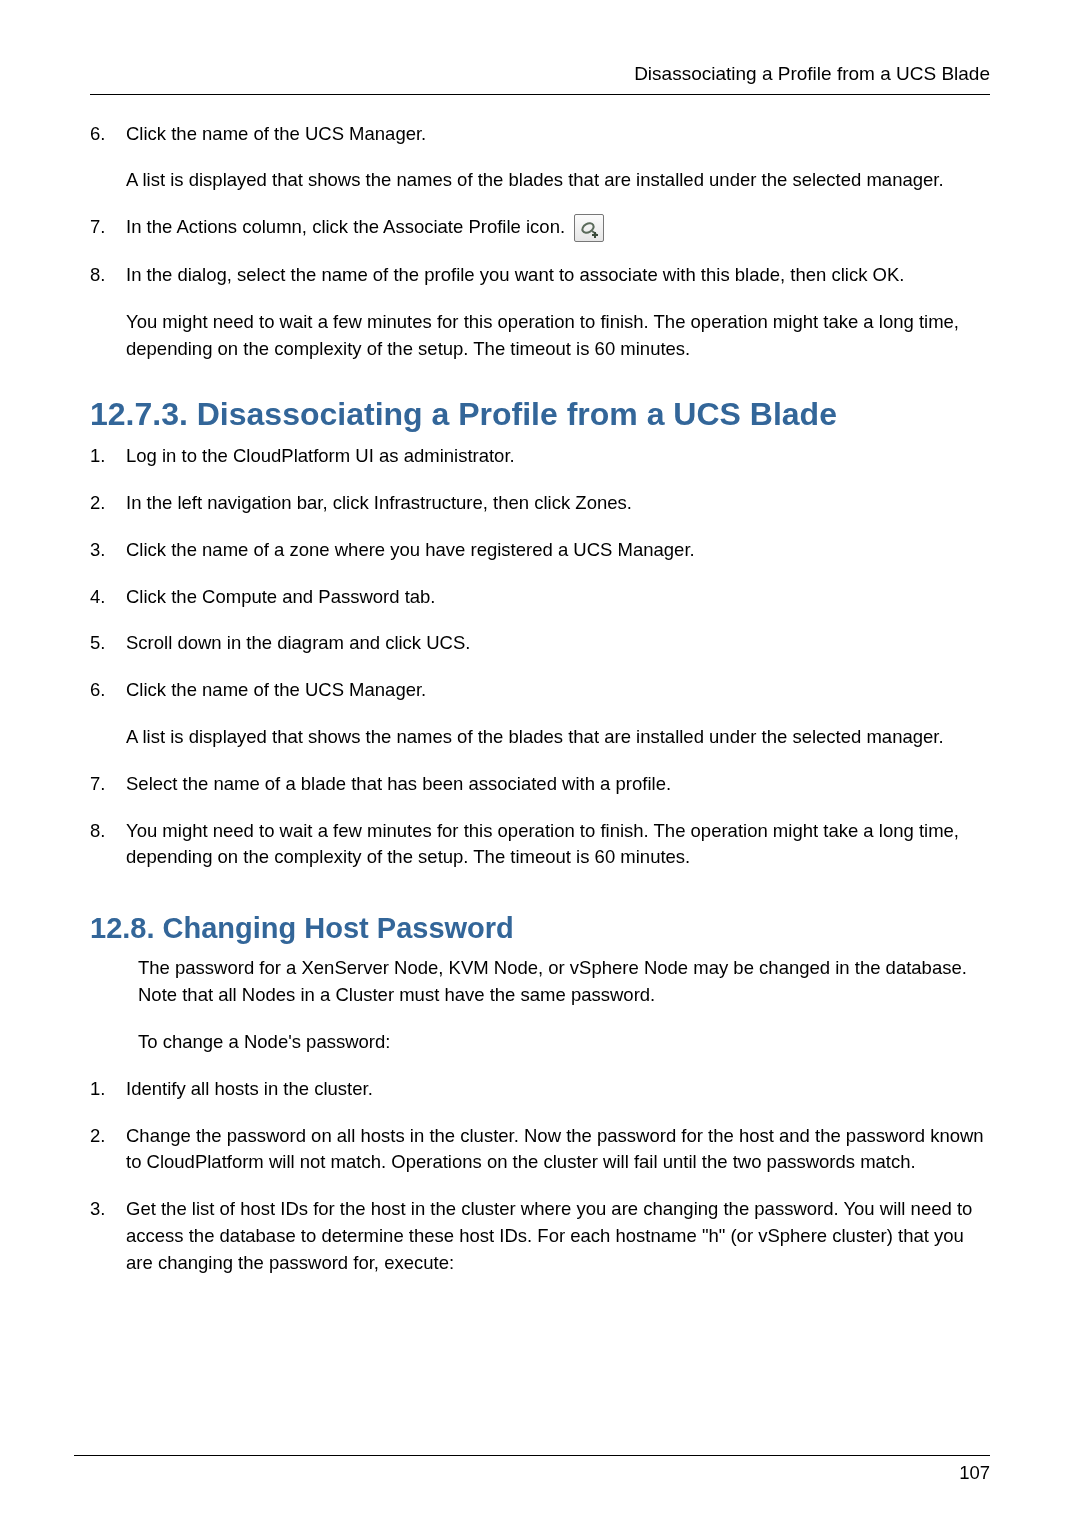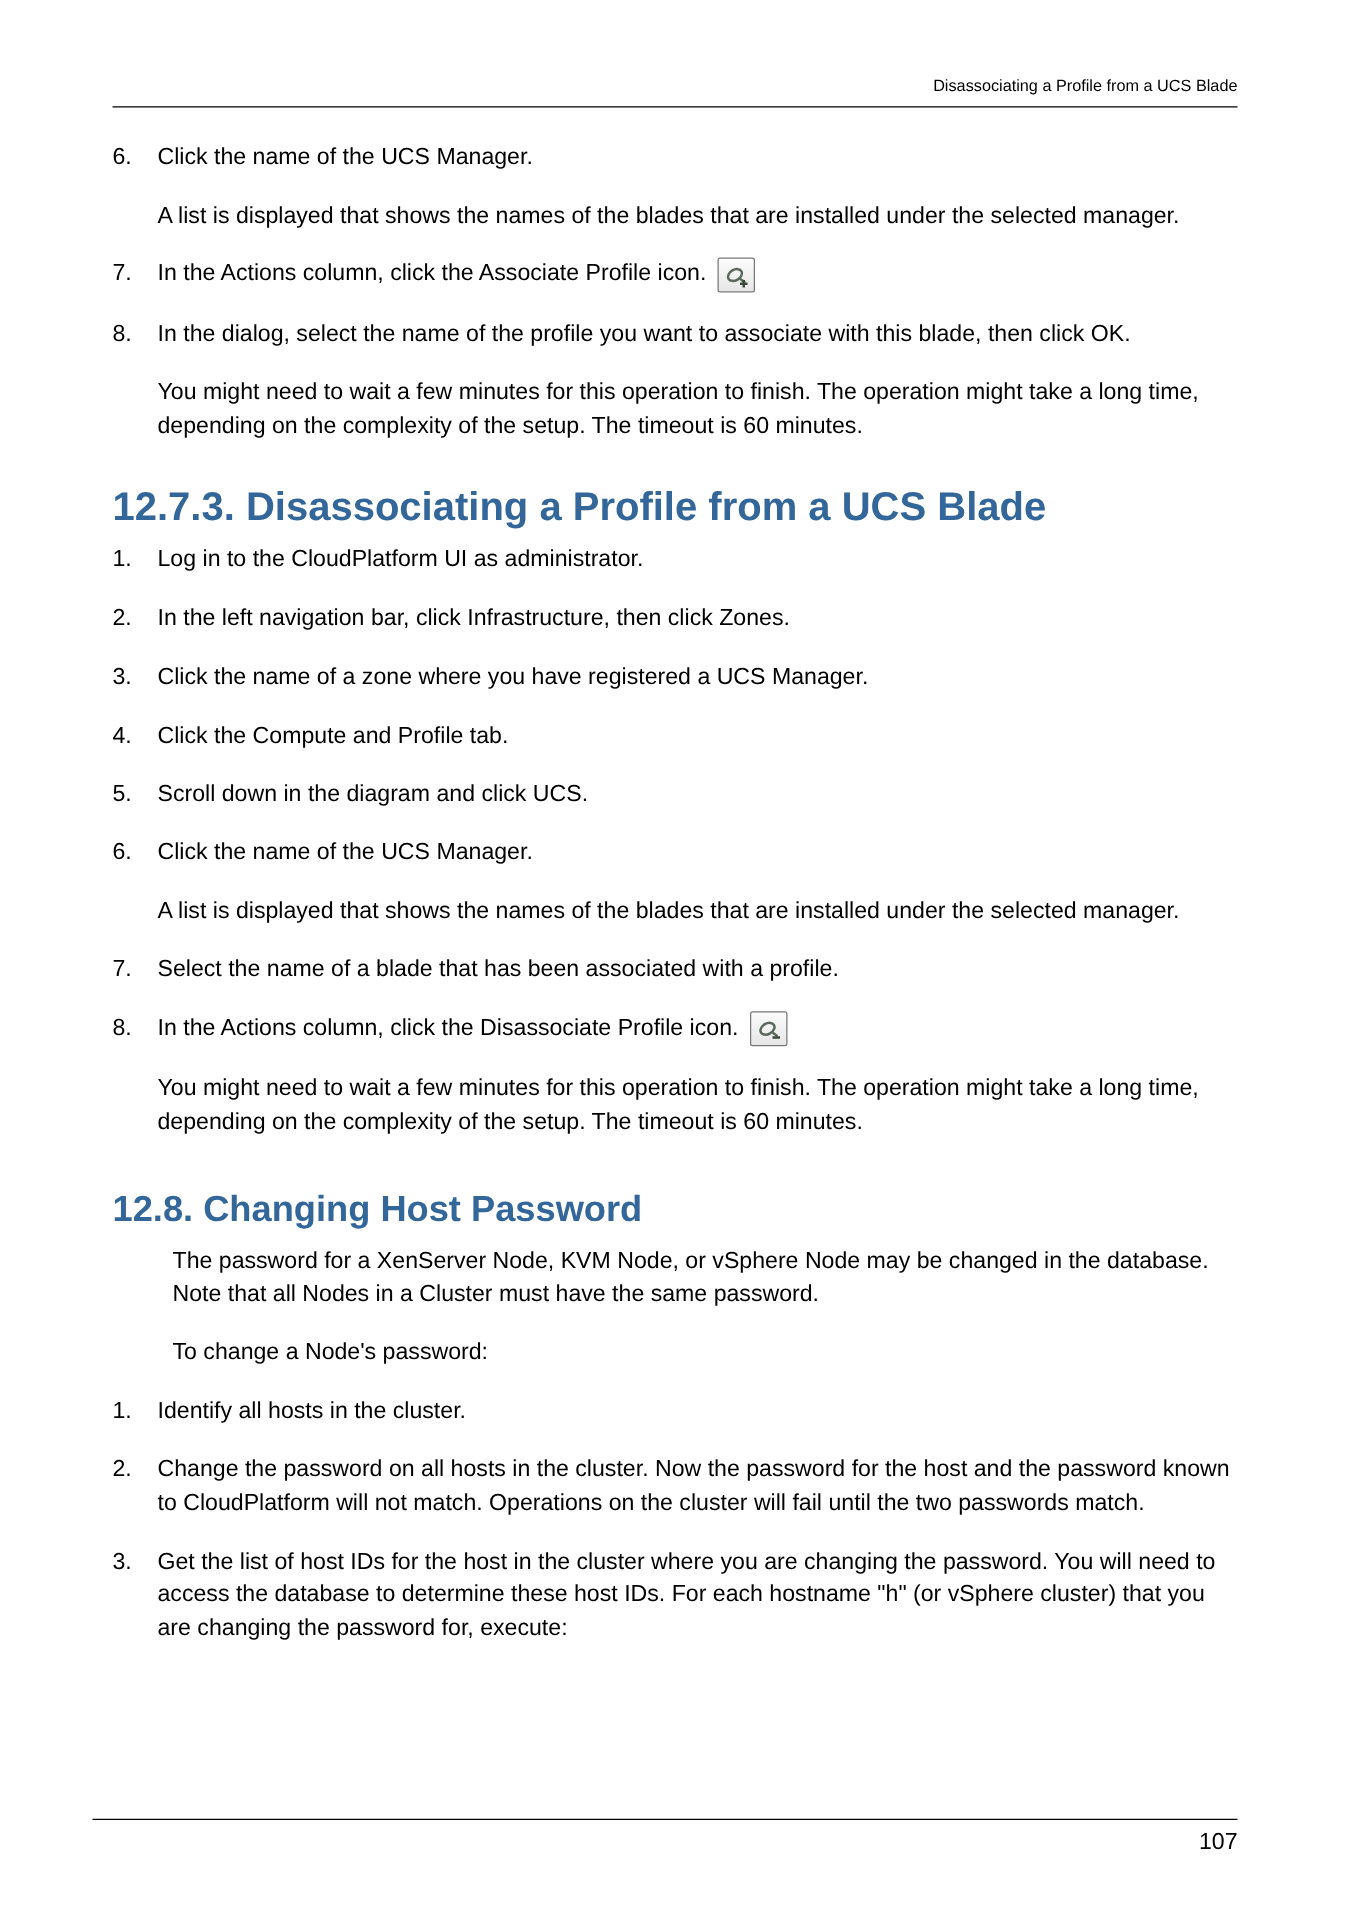--- a/index.html
+++ b/index.html
@@ -8,21 +8,21 @@
     font-family: "Liberation Sans", Arial, Helvetica, sans-serif;
     font-size: 18.5px;
     line-height: 1.45;
     color: #000;
     background: #fff;
     padding: 60px 90px 40px 90px;
     position: relative;
   }
   .running-head {
     text-align: right;
-    font-size: 13px;
+    font-size: 19px;
     padding-bottom: 6px;
     border-bottom: 1px solid #000;
     margin-bottom: 26px;
   }
   ol.main-list {
     list-style: none;
     padding: 0;
   }
   ol.main-list > li {
     position: relative;
@@ -122,47 +122,37 @@
   <li>
     <span class="num">2.</span>
     <p>In the left navigation bar, click Infrastructure, then click Zones.</p>
   </li>
   <li>
     <span class="num">3.</span>
     <p>Click the name of a zone where you have registered a UCS Manager.</p>
   </li>
   <li>
     <span class="num">4.</span>
-    <p>Click the Compute and Profile tab.</p>
+    <p>Click the Compute and Password tab.</p>
   </li>
   <li>
     <span class="num">5.</span>
     <p>Scroll down in the diagram and click UCS.</p>
   </li>
   <li>
     <span class="num">6.</span>
     <p>Click the name of the UCS Manager.</p>
     <p>A list is displayed that shows the names of the blades that are installed under the selected manager.</p>
   </li>
   <li>
     <span class="num">7.</span>
     <p>Select the name of a blade that has been associated with a profile.</p>
   </li>
   <li>
     <span class="num">8.</span>
-    <p>
-      <span class="with-icon">In the Actions column, click the Disassociate Profile icon.</span>
-      <span class="icon-btn">
-        <svg viewBox="0 0 22 20">
-          <ellipse cx="9" cy="9" rx="6" ry="4.2" fill="none" stroke="#5a6a5a" stroke-width="2" transform="rotate(-30 9 9)"></ellipse>
-          <line x1="13" y1="12" x2="17" y2="15" stroke="#5a6a5a" stroke-width="2"></line>
-          <line x1="13" y1="16" x2="19" y2="16" stroke="#3a4a3a" stroke-width="2"></line>
-        </svg>
-      </span>
-    </p>
     <p>You might need to wait a few minutes for this operation to finish. The operation might take a long time, depending on the complexity of the setup. The timeout is 60 minutes.</p>
   </li>
 </ol>
 
 <h2 class="chapter-h">12.8. Changing Host Password</h2>
 <p class="body-p">The password for a XenServer Node, KVM Node, or vSphere Node may be changed in the database. Note that all Nodes in a Cluster must have the same password.</p>
 <p class="body-p">To change a Node's password:</p>
 <ol class="main-list">
   <li>
     <span class="num">1.</span>

